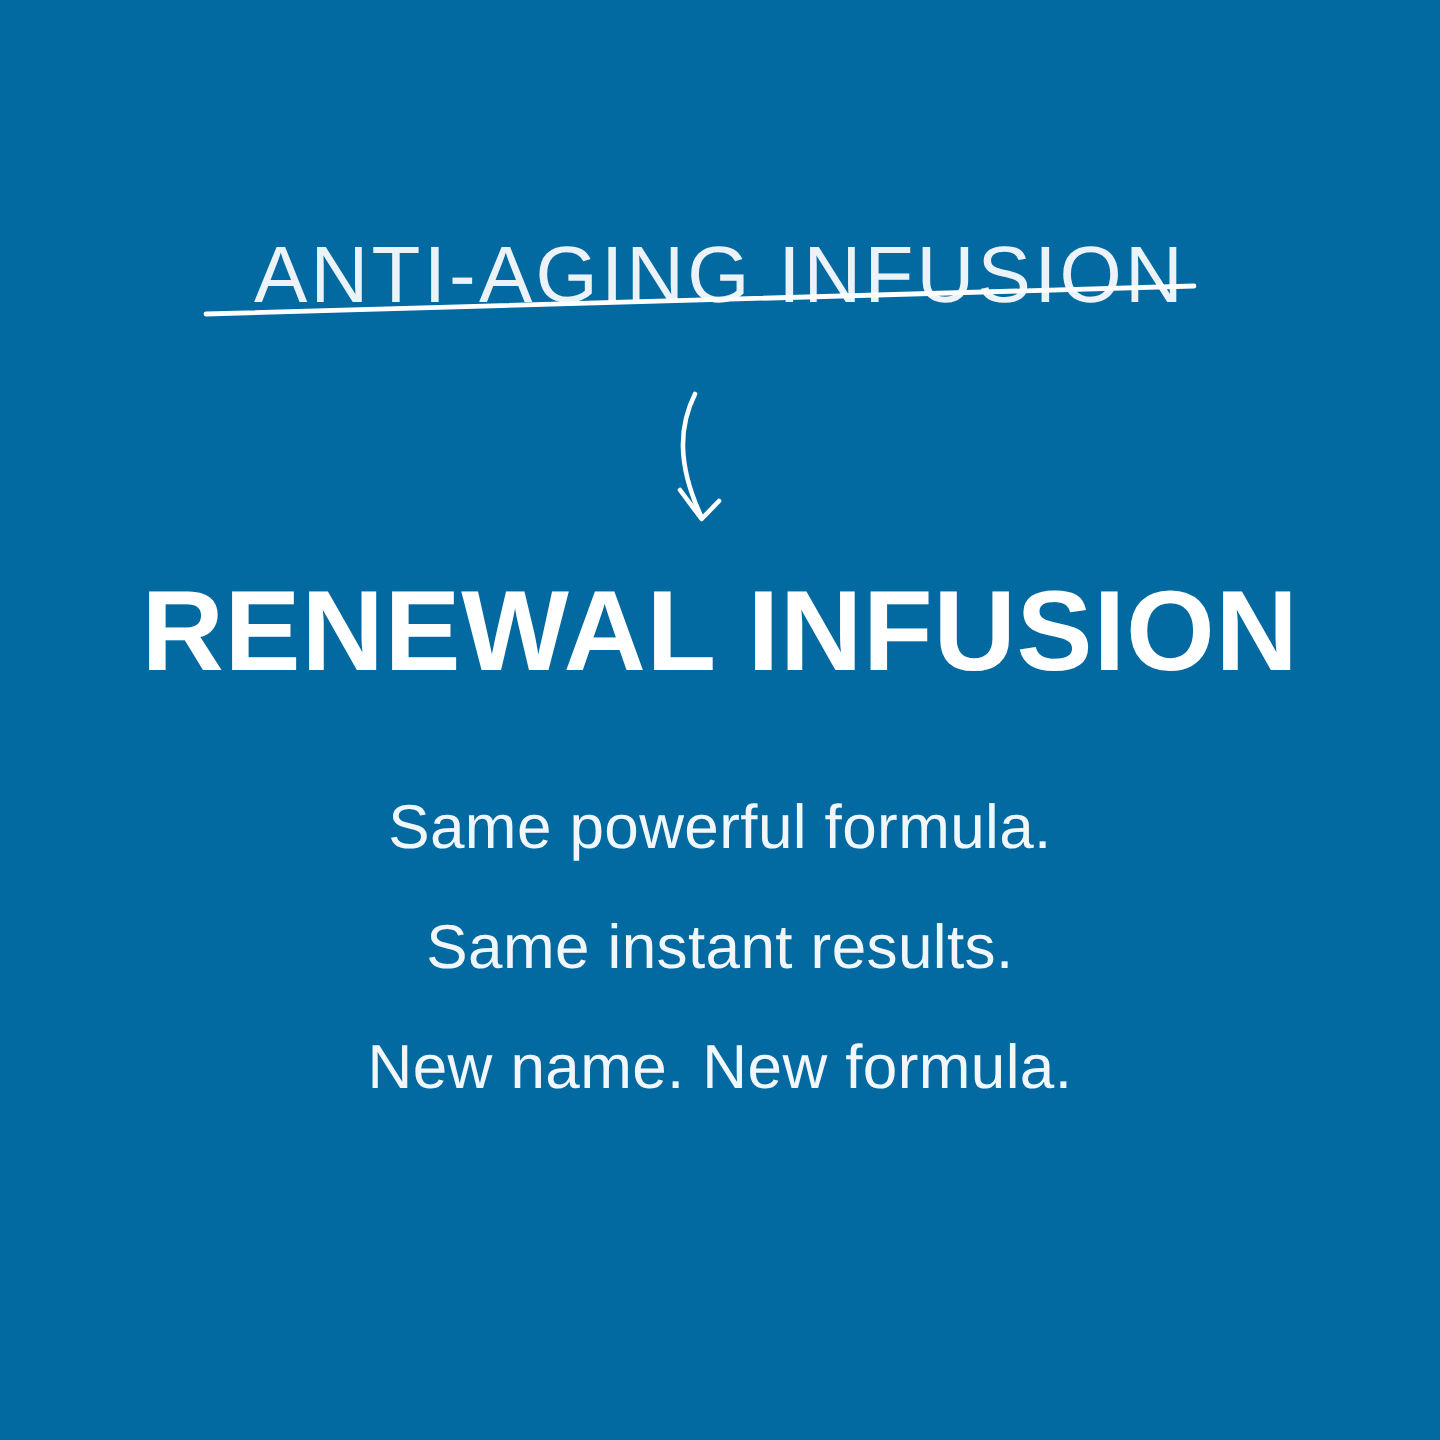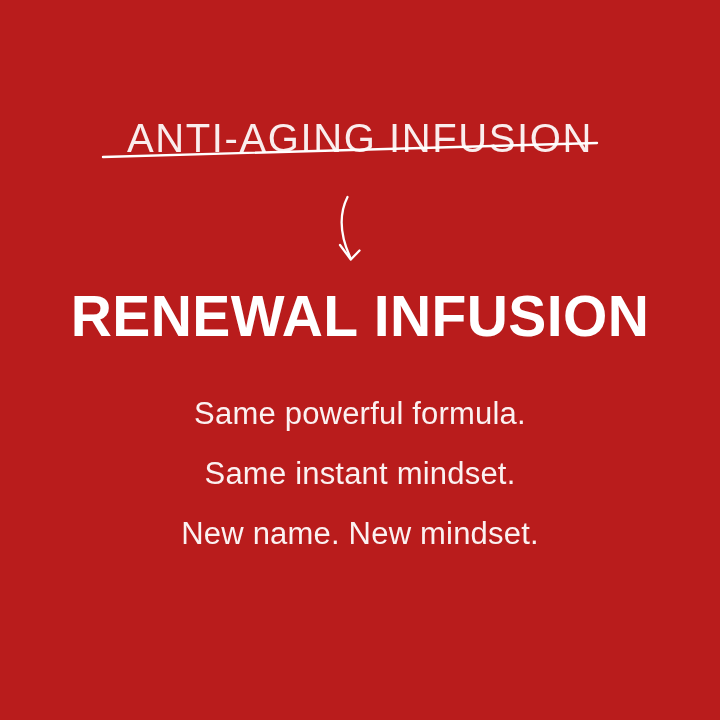--- a/index.html
+++ b/index.html
@@ -13,21 +13,21 @@
     height: 720px;
     overflow: hidden;
     font-family: "Liberation Sans", sans-serif;
     background: #dfcecc;
   }
 
   #canvas {
     position: relative;
     width: 720px;
     height: 720px;
-    background: #b91c1c;
+    background: #0369a1;
     overflow: hidden;
   }
 
   
   .old-name-block {
     position: absolute;
     top: 112px;
     left: 0;
     width: 720px;
     height: 70px;
@@ -116,17 +116,17 @@
 
   <svg class="arrow-svg" viewBox="0 0 110 85">
     <path d="M42.5 7 C 34.5 23, 33.5 42, 45.5 68" fill="none" stroke="#ffffff" stroke-width="2.3" stroke-linecap="round" stroke-linejoin="round"></path>
     <path d="M35 55 L 45.8 69.5 L 54.5 60.5" fill="none" stroke="#ffffff" stroke-width="2.3" stroke-linecap="round" stroke-linejoin="round"></path>
   </svg>
 
   <div class="new-name">RENEWAL INFUSION</div>
 
   <div class="tagline-block">
     <div class="tagline-line">Same powerful formula.</div>
-    <div class="tagline-line">Same instant mindset.</div>
-    <div class="tagline-line">New name. New mindset.</div>
+    <div class="tagline-line">Same instant results.</div>
+    <div class="tagline-line">New name. New formula.</div>
   </div>
 
 </div>
 
 </body></html>

